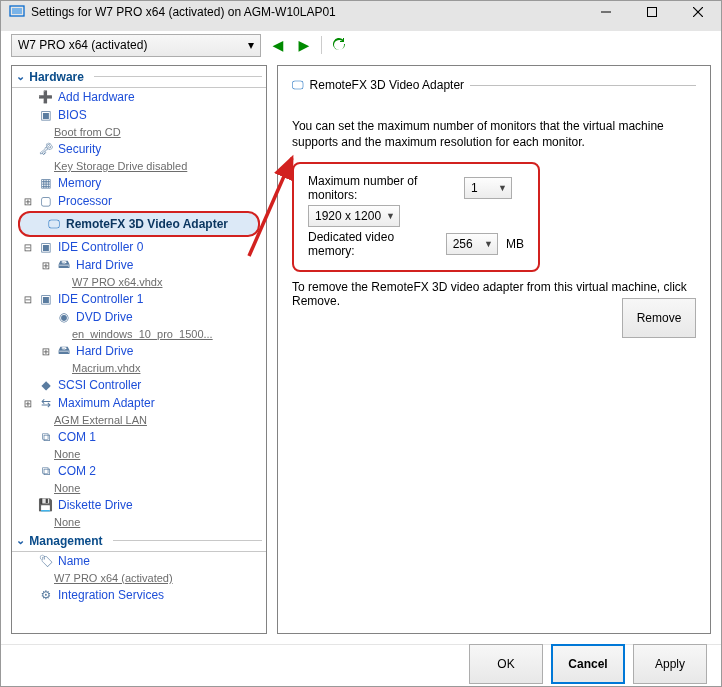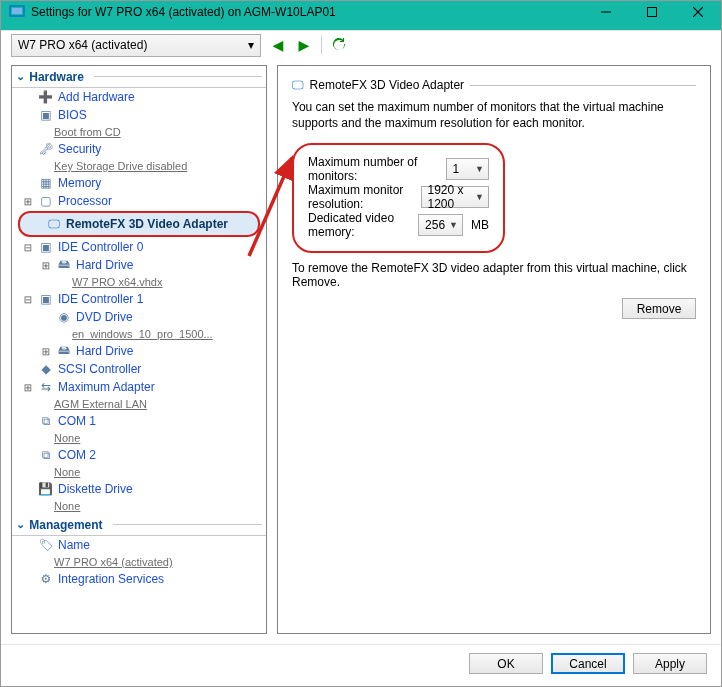--- a/index.html
+++ b/index.html
@@ -9,21 +9,21 @@
     font-size: 12px;
     background: #fff;
     color: #000;
     width: 722px;
     height: 687px;
     overflow: hidden;
     border: 1px solid #999;
   }
   .titlebar {
     height: 30px;
-    background: #14b8a6;
+    background: #e5e5e5;
     display: flex;
     align-items: center;
     padding: 0 0 8px 8px;
     border-bottom: 1px solid #e5e5e5;
   }
   .titlebar .icon {
     width: 16px; height: 16px;
     display: inline-flex; align-items: center; justify-content: center;
     margin-right: 6px;
     color: #0a6cce;
@@ -130,49 +130,49 @@
   .selected-wrap .node { padding-left: 10px; }
   .selected-wrap .label { font-weight: bold; color: #0a355f; }
 
   .detail-title {
     display: flex; align-items: center; gap: 6px;
     font-size: 12px;
     color: #000;
     padding-bottom: 6px;
   }
   .detail-title .hr { flex:1; height:1px; background:#c0c0c0; }
-  .desc { margin: 1px 0 12px 0; line-height: 1.35; }
+  .desc { margin: 20px 0 12px 0; line-height: 1.35; }
   .settings-box {
     border: 2.5px solid #d2211f;
-    border-radius: 20px;
+    border-radius: 8px;
     padding: 10px 14px 12px 14px;
-    width: 213px;
+    width: 248px;
   }
   .row { display:flex; align-items:center; height:28px; gap:8px; }
   .row label { width: 148px; }
   .combo {
     height: 22px;
     border: 1px solid #adadad;
     background: linear-gradient(#fdfdfd,#ececec);
     display: inline-flex; align-items: center; justify-content: space-between;
     padding: 0 4px 0 6px;
     font-size: 12px;
   }
   .combo .dd { font-size: 9px; color:#444; margin-left:4px; }
   .note { margin-top: 8px; }
   .remove-btn-wrap { position:absolute; right:14px; top:232px; }
   .btn {
-    height: 21px;
+    height: 40px;
     min-width: 74px;
     border: 1px solid #adadad;
     background: linear-gradient(#f7f7f7,#e8e8e8);
     display:inline-flex; align-items:center; justify-content:center;
     padding: 0 12px;
   }
-  .btn:focus, .btn.default { border:1px solid #0078d7; box-shadow: inset 0 0 0 1px #0078d7; }
+  .btn:focus, .btn.default { border:1px solid #0078d7; box-shadow: inset 0 0 0 1px #0078d7; font-weight: bold; }
 
   .arrow-svg { position:absolute; left:-34px; top:80px; pointer-events:none; }
 
   .footer {
     height: 38px;
     display:flex; align-items:center; justify-content:flex-end;
     gap: 8px;
     padding: 0 14px;
     border-top: 1px solid #e5e5e5;
   }
@@ -295,20 +295,21 @@
           <span class="exp"></span>
           <span class="nicon">◉</span>
           <span class="label">DVD Drive</span>
         </div>
       <div class="sub child">en_windows_10_pro_1500...</div>
       <div class="node child">
           <span class="exp">⊞</span>
           <span class="nicon">🖴</span>
           <span class="label">Hard Drive</span>
         </div>
+      <div class="sub child">Macrium.vhdx</div>
 
       <div class="node">
           <span class="exp"></span>
           <span class="nicon">◆</span>
           <span class="label">SCSI Controller</span>
         </div>
 
       <div class="node">
           <span class="exp">⊞</span>
           <span class="nicon">⇆</span>
@@ -379,21 +380,20 @@
 
     <div class="settings-box">
       <div class="row">
         <label>Maximum number of monitors:</label>
         <div class="combo" style="width:48px;">
           <span>1</span>
             <span class="dd">▼</span>
         </div>
       </div>
       <div class="row">
-        <label>Maximum monitor resolution:</label>
         <div class="combo" style="width:92px;">
           <span>1920 x 1200</span>
             <span class="dd">▼</span>
         </div>
       </div>
       <div class="row">
         <label>Dedicated video memory:</label>
         <div class="combo" style="width:58px;">
           <span>256</span>
             <span class="dd">▼</span>

